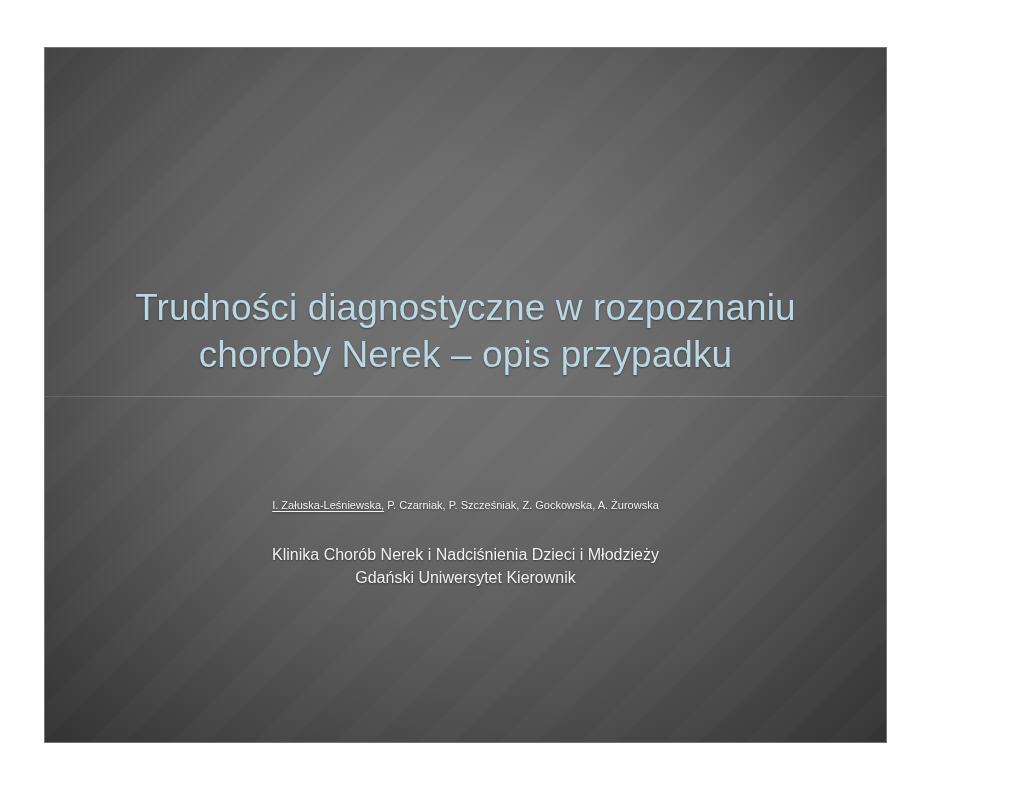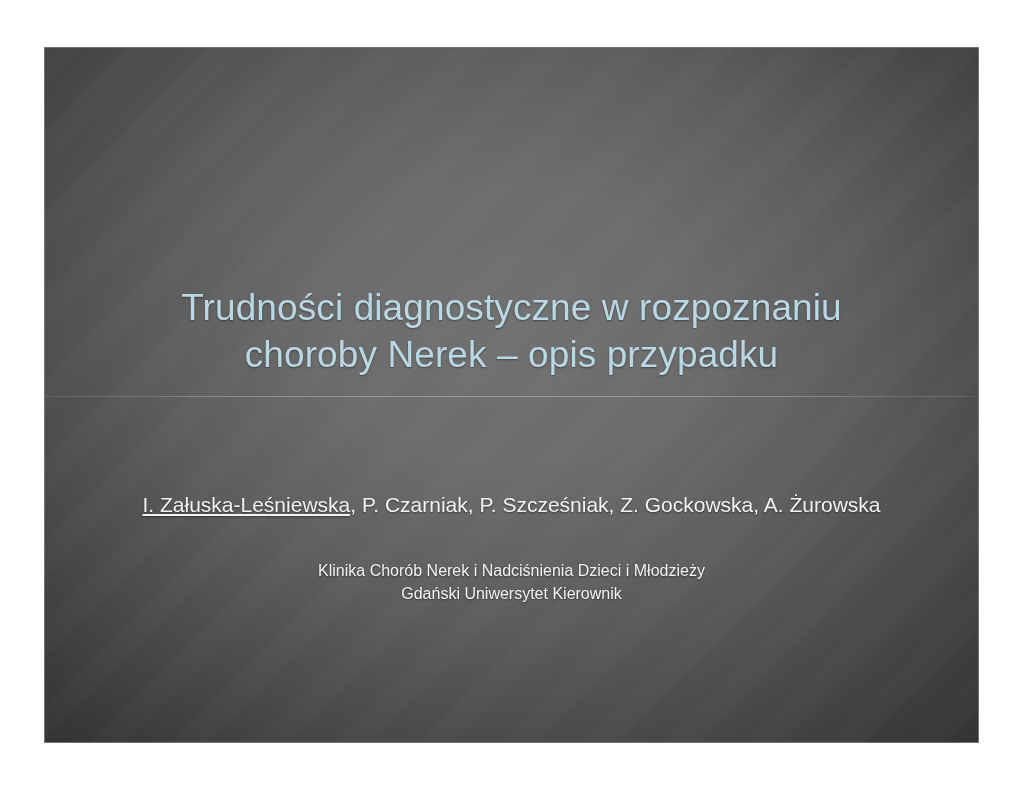--- a/index.html
+++ b/index.html
@@ -19,21 +19,21 @@
     width: 1024px;
     height: 791px;
     background: #ffffff;
   }
 
   
   #slide {
     position: absolute;
     left: 45px;
     top: 48px;
-    width: 933px;
+    width: 841px;
     height: 694px;
     overflow: hidden;
     background-color: #2f2f2f;
     background-image:
       radial-gradient(115% 128% at 50% 40%,
         #717171 0%,
         #6c6c6c 17%,
         #5d5d5d 33%,
         #494949 48%,
         #373737 61%,
@@ -89,35 +89,35 @@
   #title-block .tline { display: block; }
 
   
   #authors {
     position: absolute;
     left: 0;
     right: 0;
     top: 446px;
     text-align: center;
     color: #f2f2f2;
-    font-size: 21px;
+    font-size: 11px;
     line-height: 22px;
     text-shadow: 0 1px 2px rgba(0,0,0,0.45);
   }
   #authors .first-author {
     text-decoration: underline;
     text-underline-offset: 2px;
   }
 
   
   #affiliation {
     position: absolute;
     left: 0;
     right: 0;
-    top: 512px;
+    top: 496px;
     text-align: center;
     color: #f2f2f2;
     font-size: 16px;
     line-height: 22.5px;
     text-shadow: 0 1px 2px rgba(0,0,0,0.45);
   }
   #affiliation .aline { display: block; }
 </style>
 </head>
 <body>

